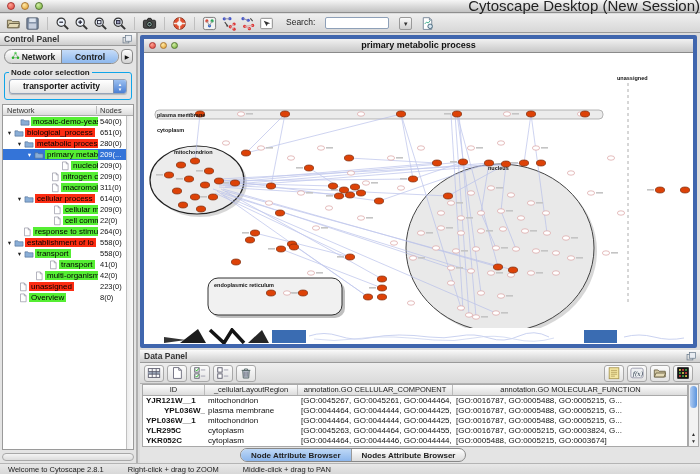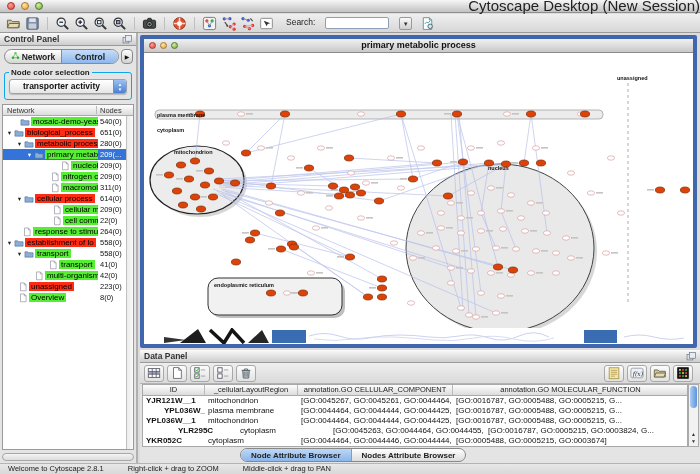--- a/index.html
+++ b/index.html
@@ -95,21 +95,21 @@
 .dt-cell.b{font-weight:bold}
 .dp-vscroll{position:absolute;top:34px;right:1px;width:11px;bottom:16px;background:#f2f2f2;border:1px solid #aaa}
 .dp-thumb{position:absolute;top:1px;left:1px;right:1px;height:22px;border-radius:4px;background:linear-gradient(90deg,#aecbf2,var(--aqua))}
 .dp-arrows{position:absolute;bottom:1px;left:1px;right:1px;font-size:5px;text-align:center;color:#333;line-height:7px}
 .dp-tabs{position:absolute;bottom:1px;left:100px;height:14px;display:flex;border:1px solid #888;border-radius:7px;overflow:hidden;background:linear-gradient(#fff,#dcdcdc)}
 .dp-tab{padding:0 10px;font-size:8px;font-weight:bold;line-height:13px;color:#222;border-left:1px solid #999}
 .dp-tab:first-child{border-left:none}
 .dp-tab.selected{background:linear-gradient(#bed8f6,#8cb6ec)}
 
 
-.statusbar{position:absolute;left:0;right:0;bottom:0;height:11px;background:linear-gradient(#e8e8e8,#d8d8d8);border-top:1px solid #b4b4b4;font-size:7.5px;color:#222;display:flex;align-items:flex-start;padding:0 8px}
+.statusbar{position:absolute;left:0;right:0;bottom:0;height:11px;background:linear-gradient(#e8e8e8,#d8d8d8);border-top:1px solid #b4b4b4;font-size:7.5px;color:#222;display:flex;align-items:center;padding:0 8px}
 .statusbar span{margin-right:24px}
 </style>
 </head>
 <body>
 
 <div class="app">
 
   <div class="titlebar">
     <div class="lights">
       <span class="light l-red"></span>
@@ -870,21 +870,21 @@
             <span class="dt-cell" style="width: 155px;">[GO:0044464, GO:0044444, GO:0044425, G...</span>
             <span class="dt-cell" style="width: 236px;">[GO:0016787, GO:0005488, GO:0005215, G...</span>
           </div>
           <div class="dt-row">
             <span class="dt-cell b" style="width: 62px;">YPL036W__1</span>
             <span class="dt-cell" style="width: 93px;">mitochondrion</span>
             <span class="dt-cell" style="width: 155px;">[GO:0044464, GO:0044444, GO:0044425, G...</span>
             <span class="dt-cell" style="width: 236px;">[GO:0016787, GO:0005488, GO:0005215, G...</span>
           </div>
           <div class="dt-row">
-            <span class="dt-cell b" style="width: 62px; margin-left: 32px;">YLR295C</span>
+            <span class="dt-cell b" style="width: 62px;">YLR295C</span>
             <span class="dt-cell" style="width: 93px;">cytoplasm</span>
             <span class="dt-cell" style="width: 155px;">[GO:0045263, GO:0044464, GO:0044455, G...</span>
             <span class="dt-cell" style="width: 236px;">[GO:0016787, GO:0005215, GO:0003824, G...</span>
           </div>
           <div class="dt-row">
             <span class="dt-cell b" style="width: 62px;">YKR052C</span>
             <span class="dt-cell" style="width: 93px;">cytoplasm</span>
             <span class="dt-cell" style="width: 155px;">[GO:0044464, GO:0044446, GO:0044444, G...</span>
             <span class="dt-cell" style="width: 236px;">[GO:0005488, GO:0005215, GO:0003674]</span>
           </div>

